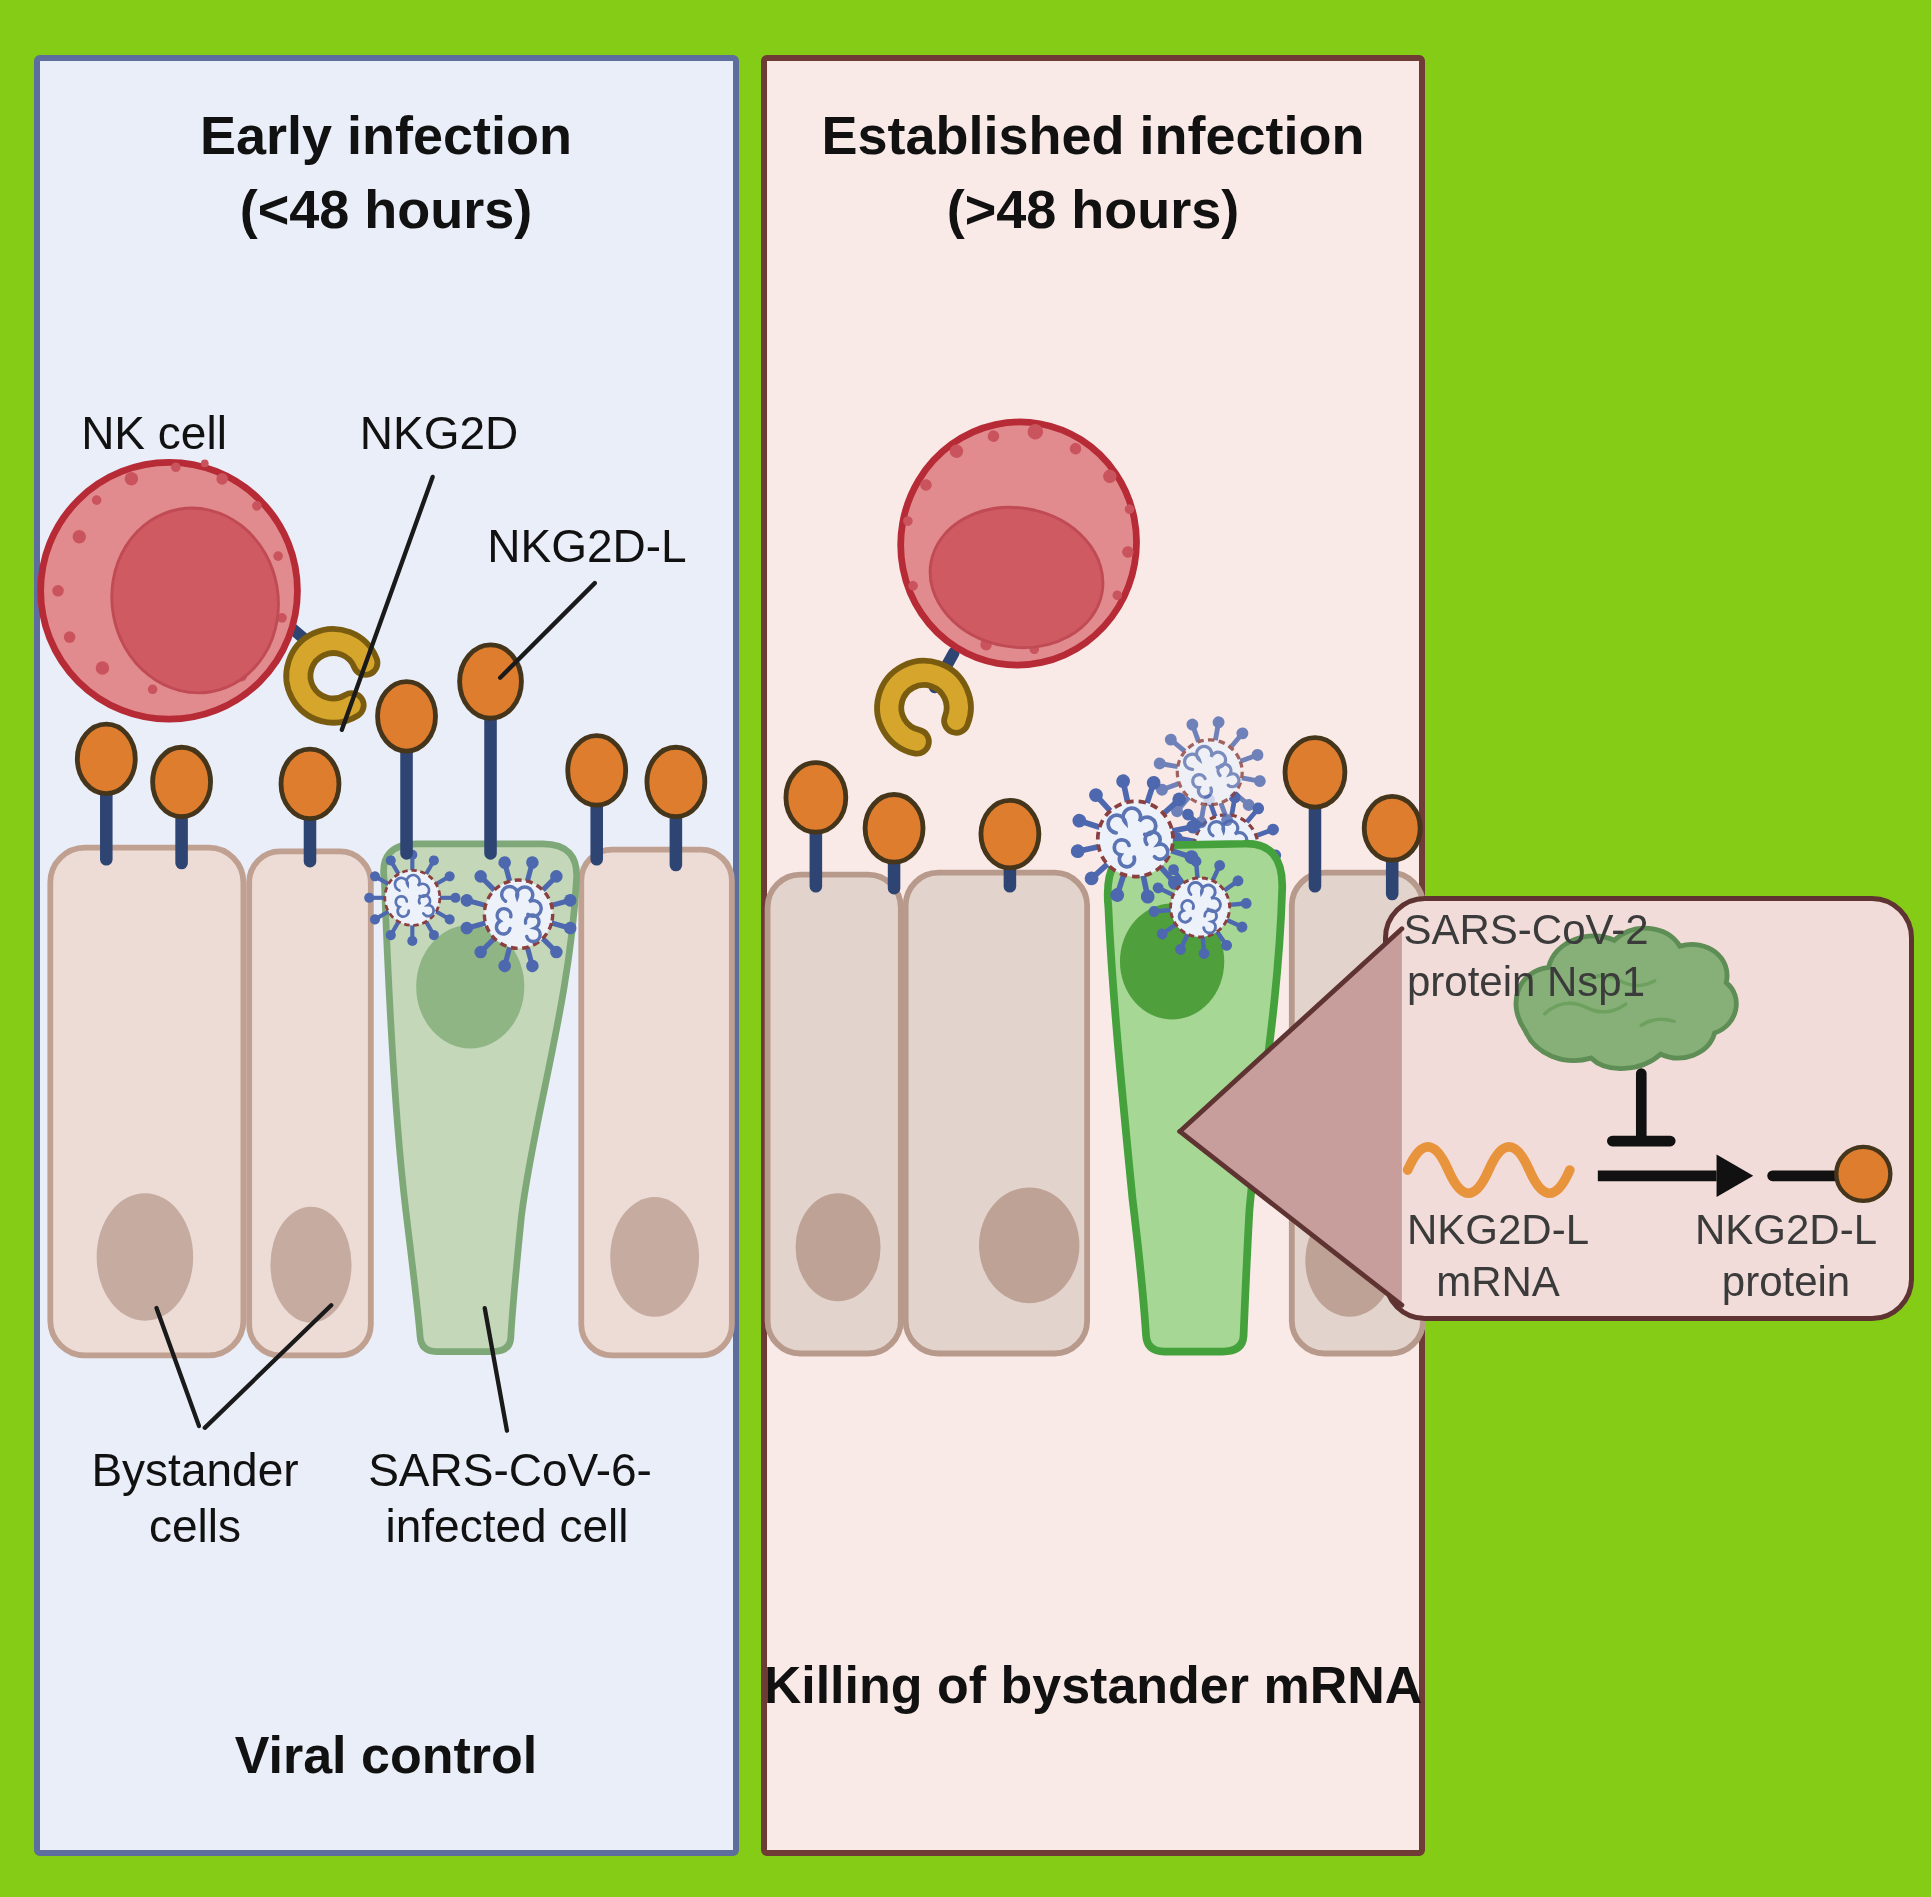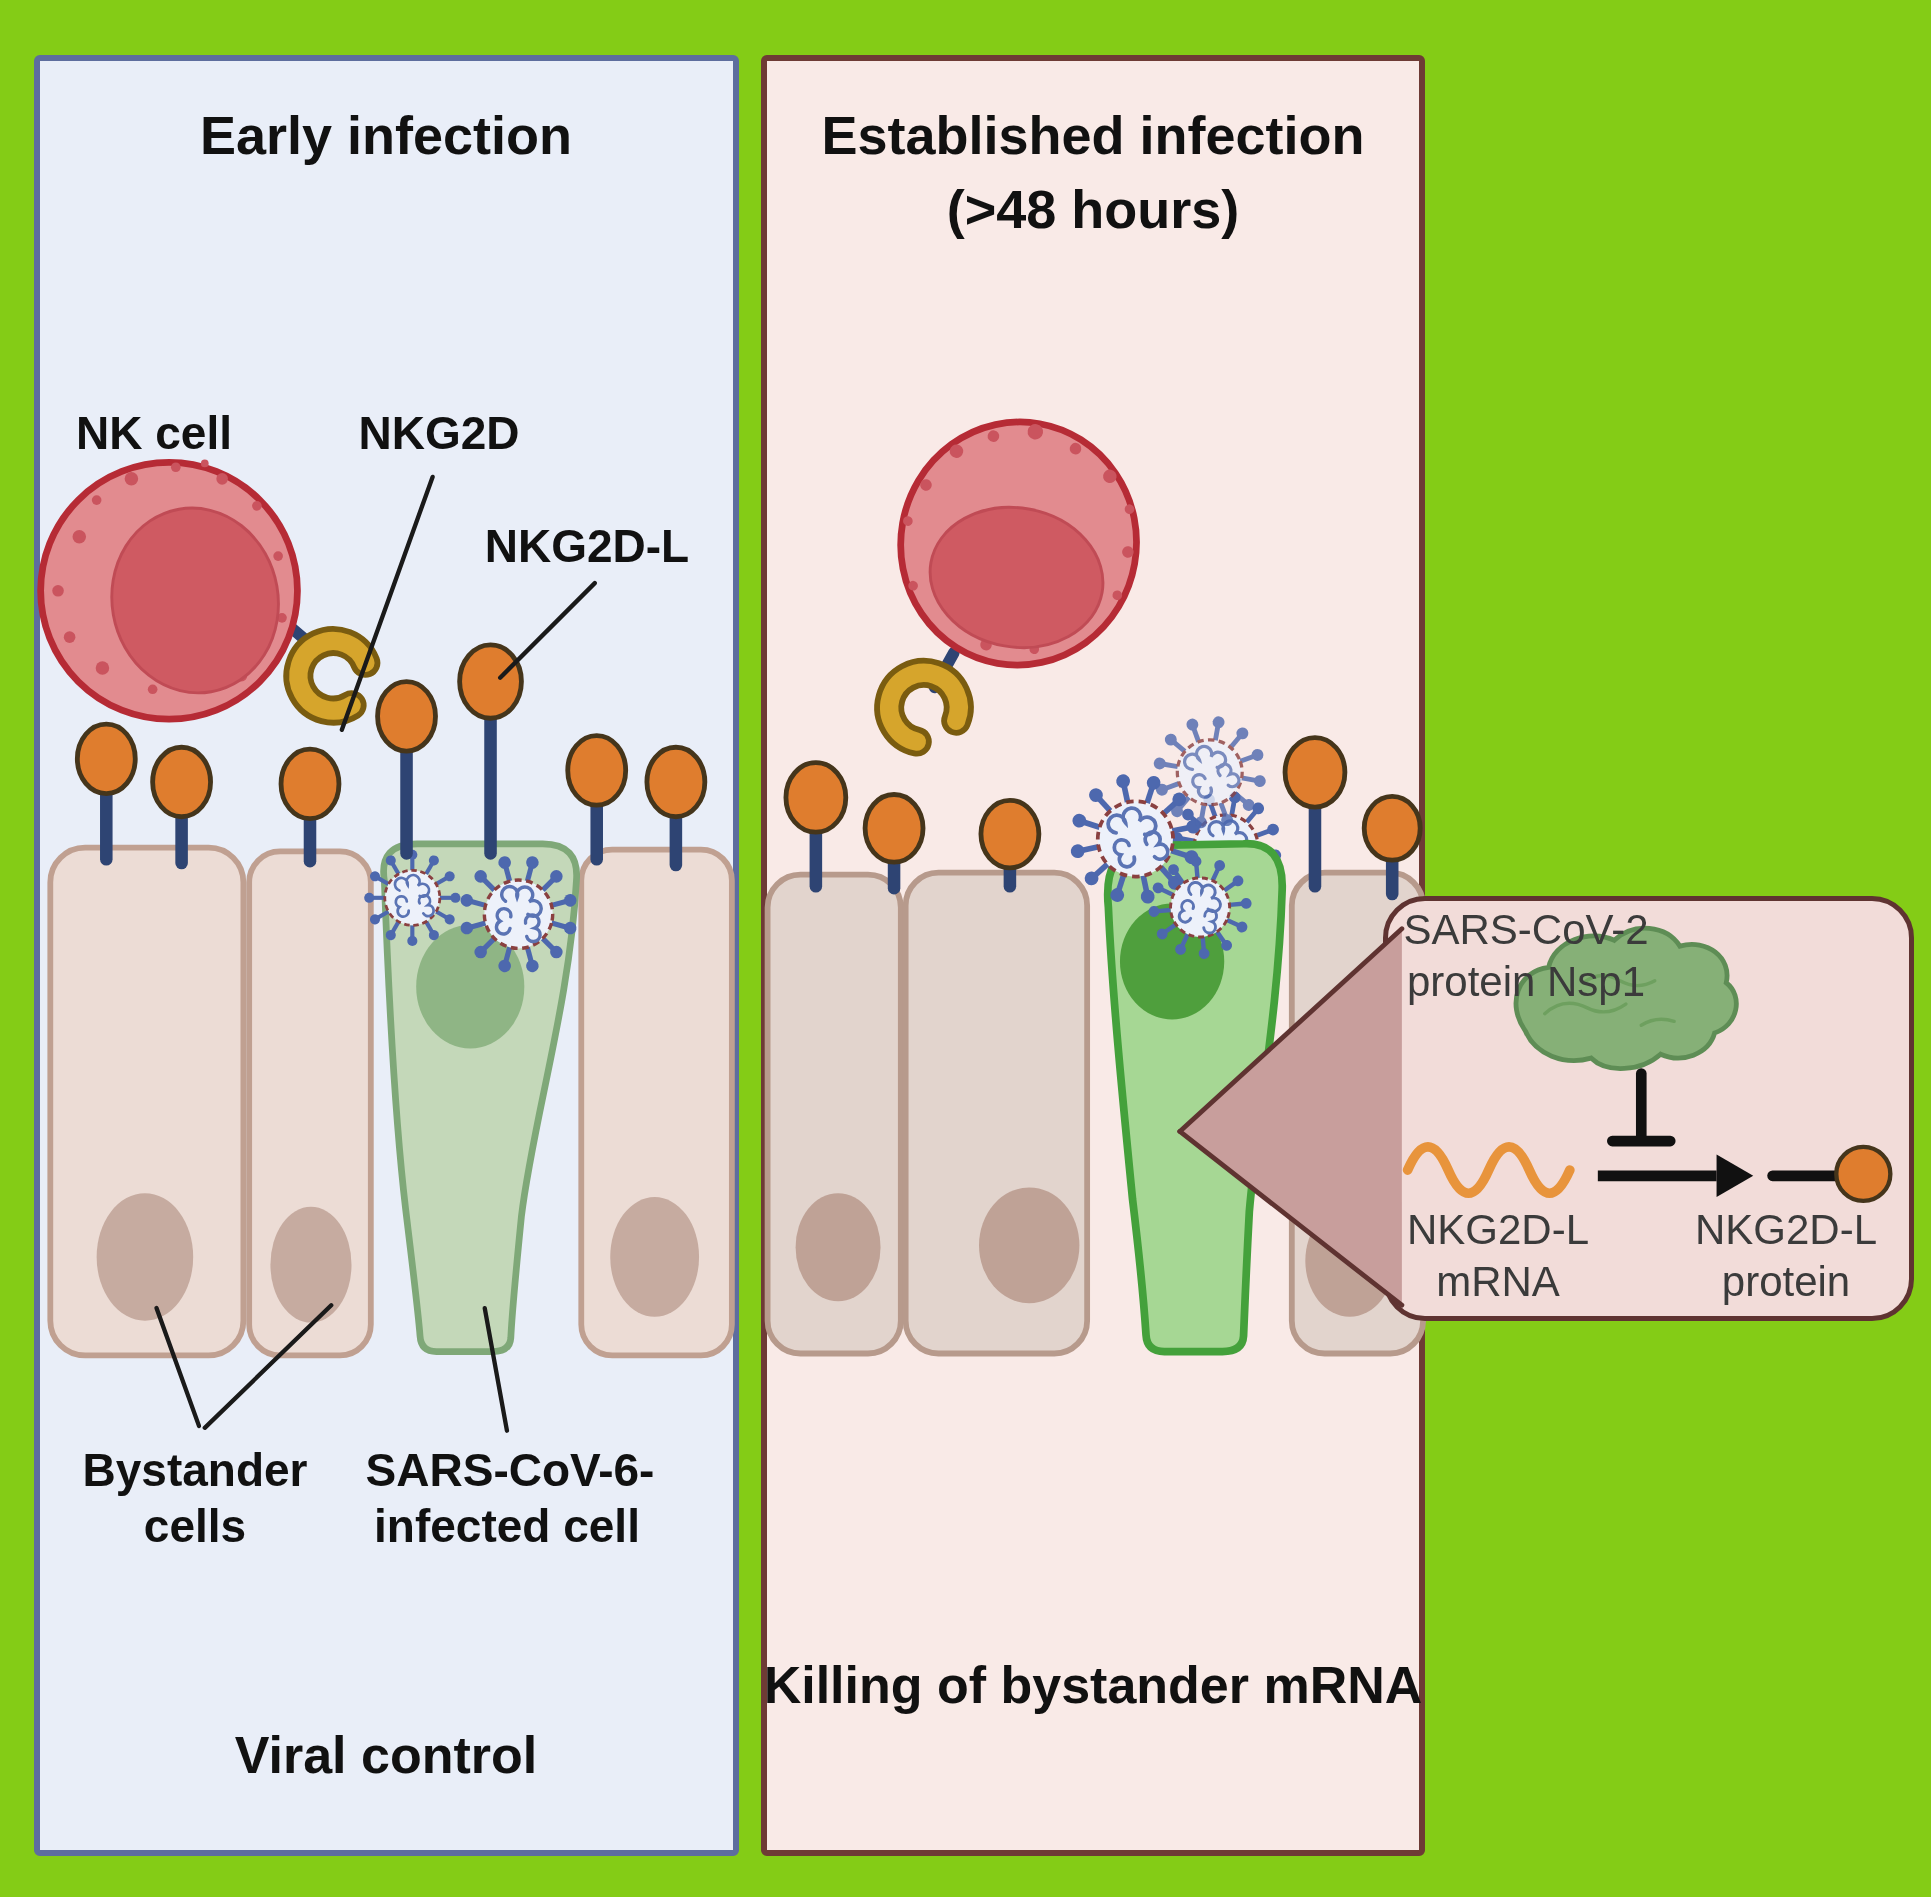--- a/index.html
+++ b/index.html
@@ -10,21 +10,21 @@
        background:var(--left_panel_bg,#e9eef8);border:6.8px solid var(--left_panel_border,#5d6d9e);z-index:1;}
   .right-panel{left:761px;top:55px;width:664px;height:1801px;
        background:var(--right_panel_bg,#f9eae7);border:6.8px solid var(--right_panel_border,#6e3b35);z-index:1;}
   .inset{position:absolute;left:1383px;top:896px;width:531px;height:425px;box-sizing:border-box;
        background:var(--inset_bg,#f2dcd9);border:5.8px solid var(--inset_border,#5f3331);border-radius:42px;z-index:3;}
   svg.art{position:absolute;left:0;top:0;z-index:2;}
   svg.overlay{z-index:4;}
   .txt{position:absolute;transform:translate(-50%,-50%);white-space:nowrap;color:#111111;z-index:5;}
   .title{font-size:54px;font-weight:700;letter-spacing:0px;}
   .outcome{font-size:52px;font-weight:700;}
-  .lbl{font-size:46px;font-weight:700;}
+  .lbl{font-size:46px;font-weight:400;}
   .ins{font-size:42px;font-weight:400;color:var(--inset_text,#3b3b3b);}
 </style>
 </head>
 <body>
 
 <div class="canvas">
 
   <div class="panel left-panel"></div>
   <div class="panel right-panel"></div>
 
@@ -260,20 +260,21 @@
       <line x1="1655" y1="1218" x2="1778" y2="1218" stroke="#111111" stroke-width="11"></line>
       <polygon points="1778,1196 1816,1218 1778,1240" fill="#111111"></polygon>
     </g>
     <g>
       <line x1="1836" y1="1218" x2="1906" y2="1218" stroke="#111111" stroke-width="11" stroke-linecap="round"></line>
       <circle cx="1930" cy="1216" r="28" fill="#df7d2e" stroke="#45351b" stroke-width="4.5"></circle>
     </g>
   </svg>
 
   <div class="txt title" style="left:386px;top:135px">Early infection</div>
+  <div class="txt title" style="left:386px;top:209px">(&lt;48 hours)</div>
   <div class="txt title" style="left:1093px;top:135px">Established infection</div>
   <div class="txt title" style="left:1093px;top:209px">(&gt;48 hours)</div>
 
   <div class="txt lbl" style="left:154px;top:433px">NK cell</div>
   <div class="txt lbl" style="left:439px;top:433px">NKG2D</div>
   <div class="txt lbl" style="left:587px;top:546px">NKG2D-L</div>
 
   <div class="txt lbl" style="left:195px;top:1470px">Bystander</div>
   <div class="txt lbl" style="left:195px;top:1526px">cells</div>
   <div class="txt lbl" style="left:510px;top:1470px">SARS-CoV-6-</div>

